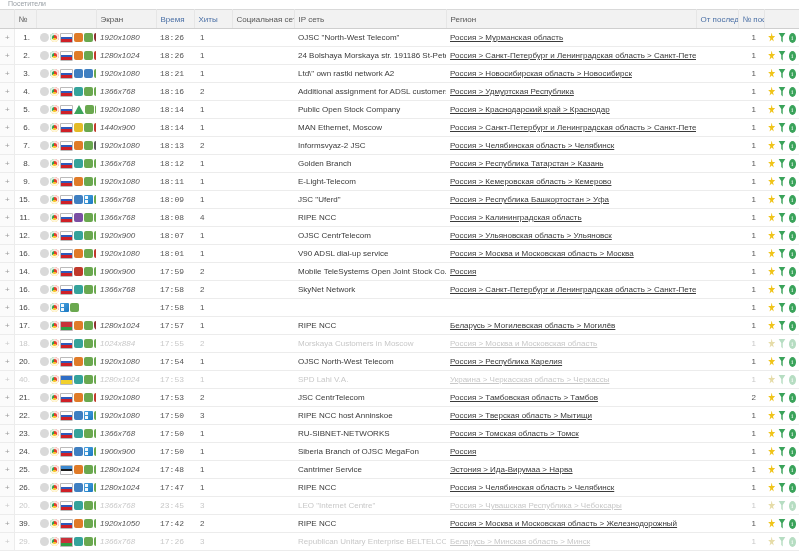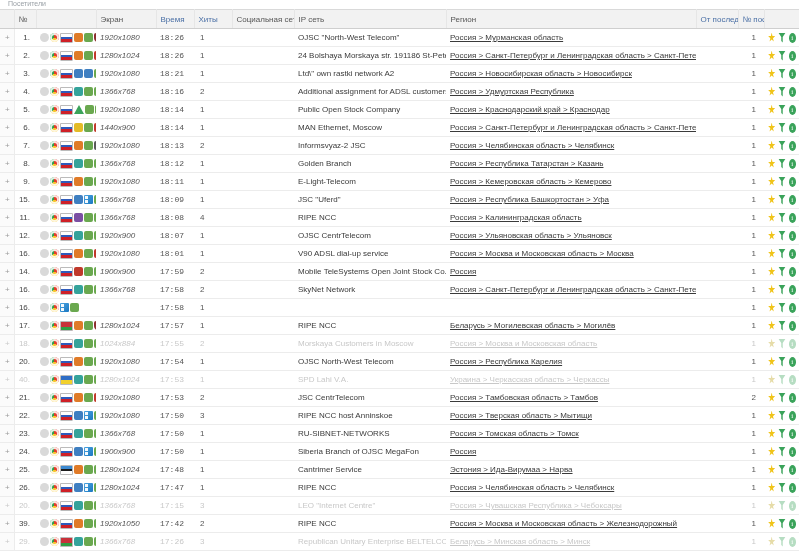--- a/index.html
+++ b/index.html
@@ -1026,21 +1026,21 @@
               <div class="iconrow">
                 <span class="ic os-mac"></span>
                 <span class="ic br-chrome"></span>
                 <span class="ic flag-ru"></span>
                 <span class="ic sq-teal"></span>
                 <span class="ic sq-green"></span>
                 <span class="ic sq-green"></span>
               </div>
             </td>
             <td class="screen">1366x768</td>
-            <td class="time">17:15</td>
+            <td class="time">23:45</td>
             <td class="hits">3</td>
             <td class="social"></td>
             <td class="net">LEO "Internet Centre"</td>
             <td class="region">Россия &gt; Чувашская Республика &gt; Чебоксары</td>
             <td></td>
             <td class="pages">1</td>
             <td>
               <div class="acts">
                 <span class="act-star"></span>
                 <span class="act-funnel"></span>

